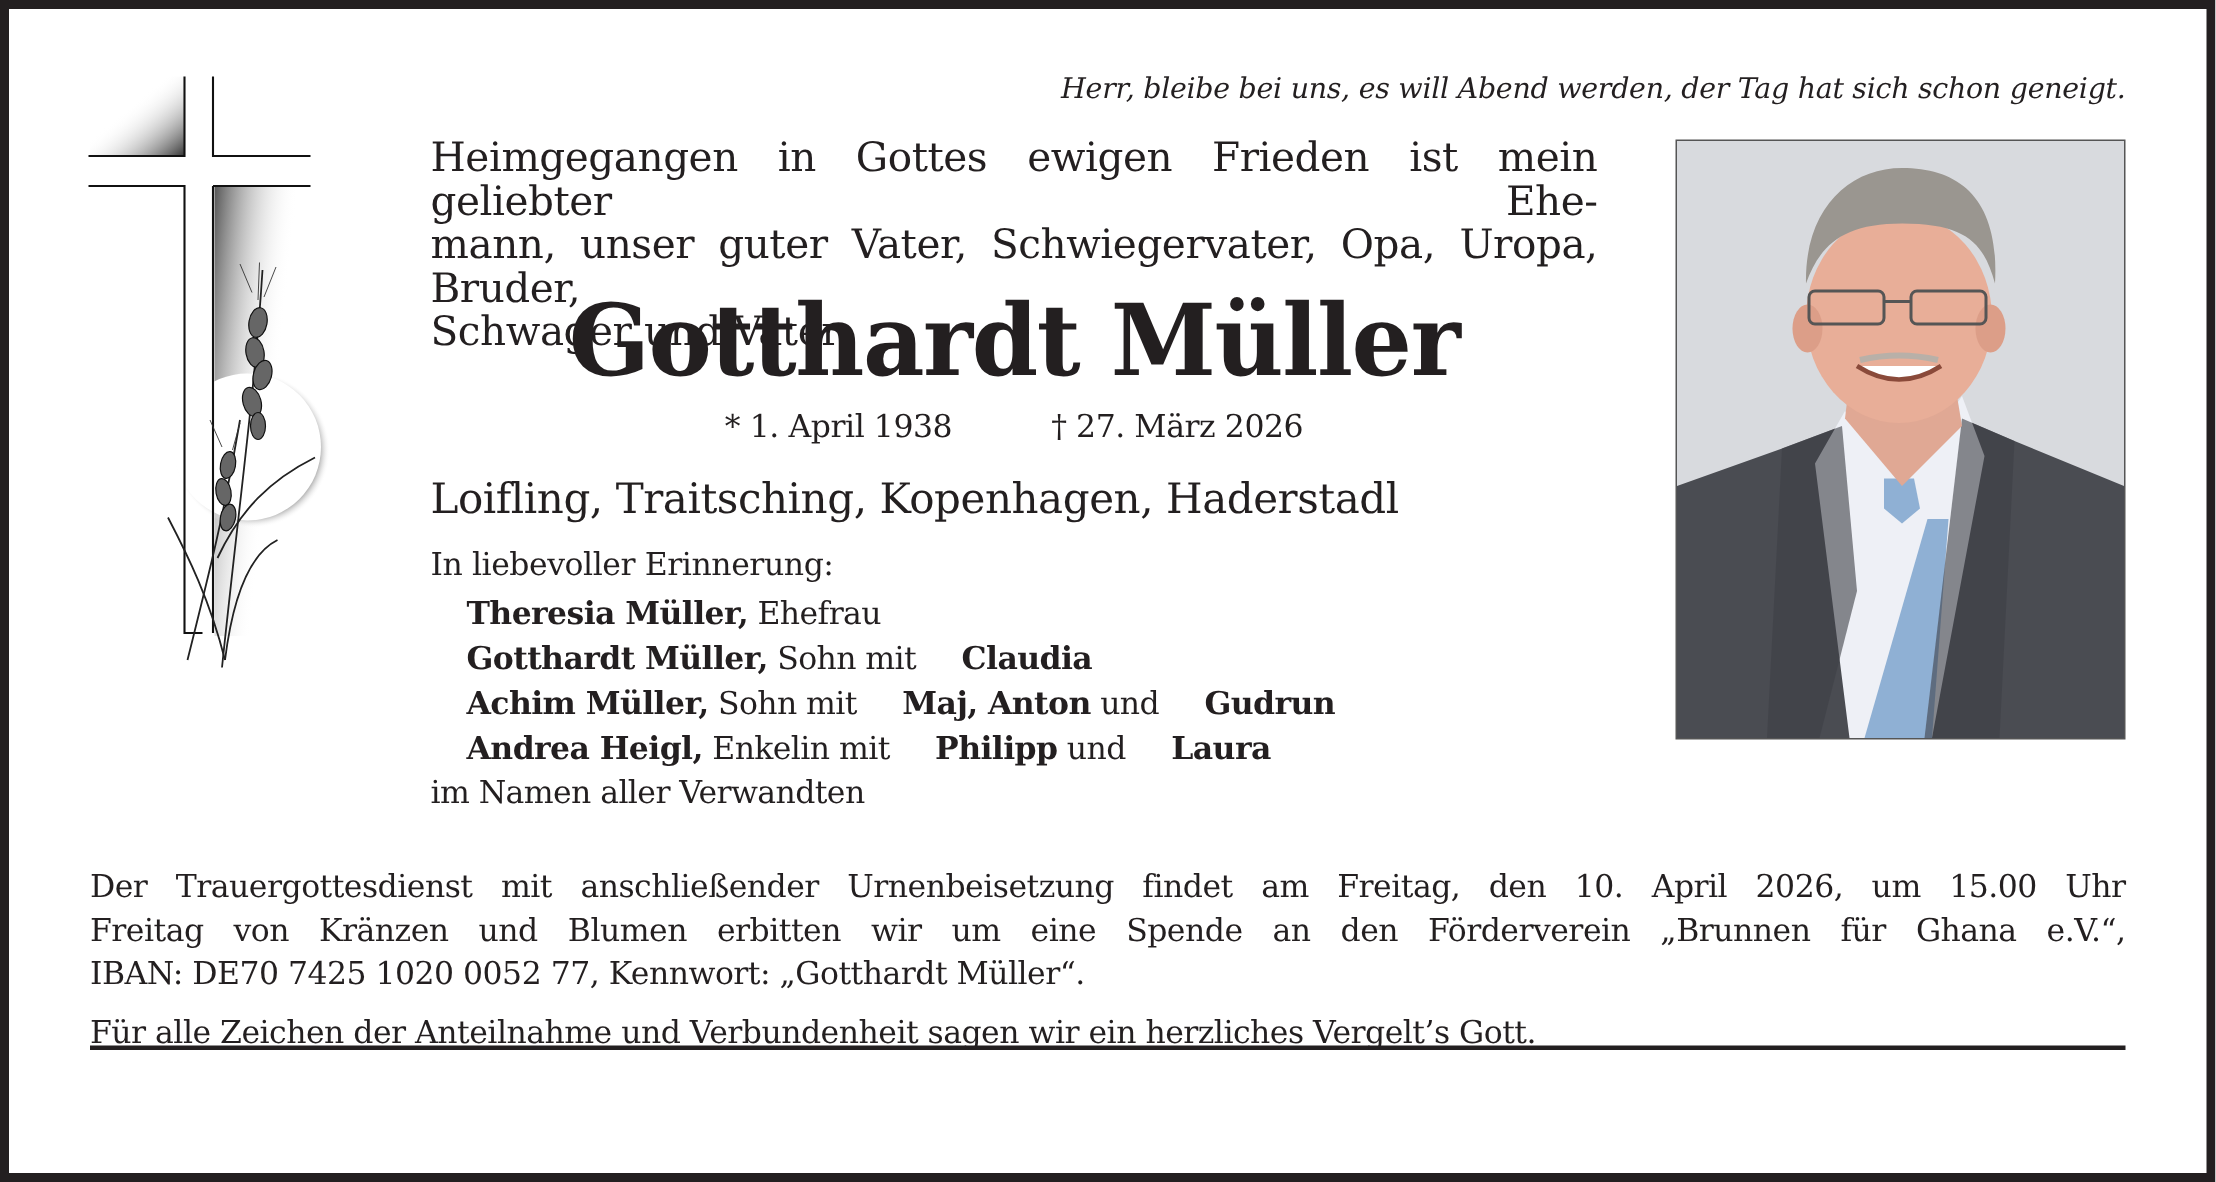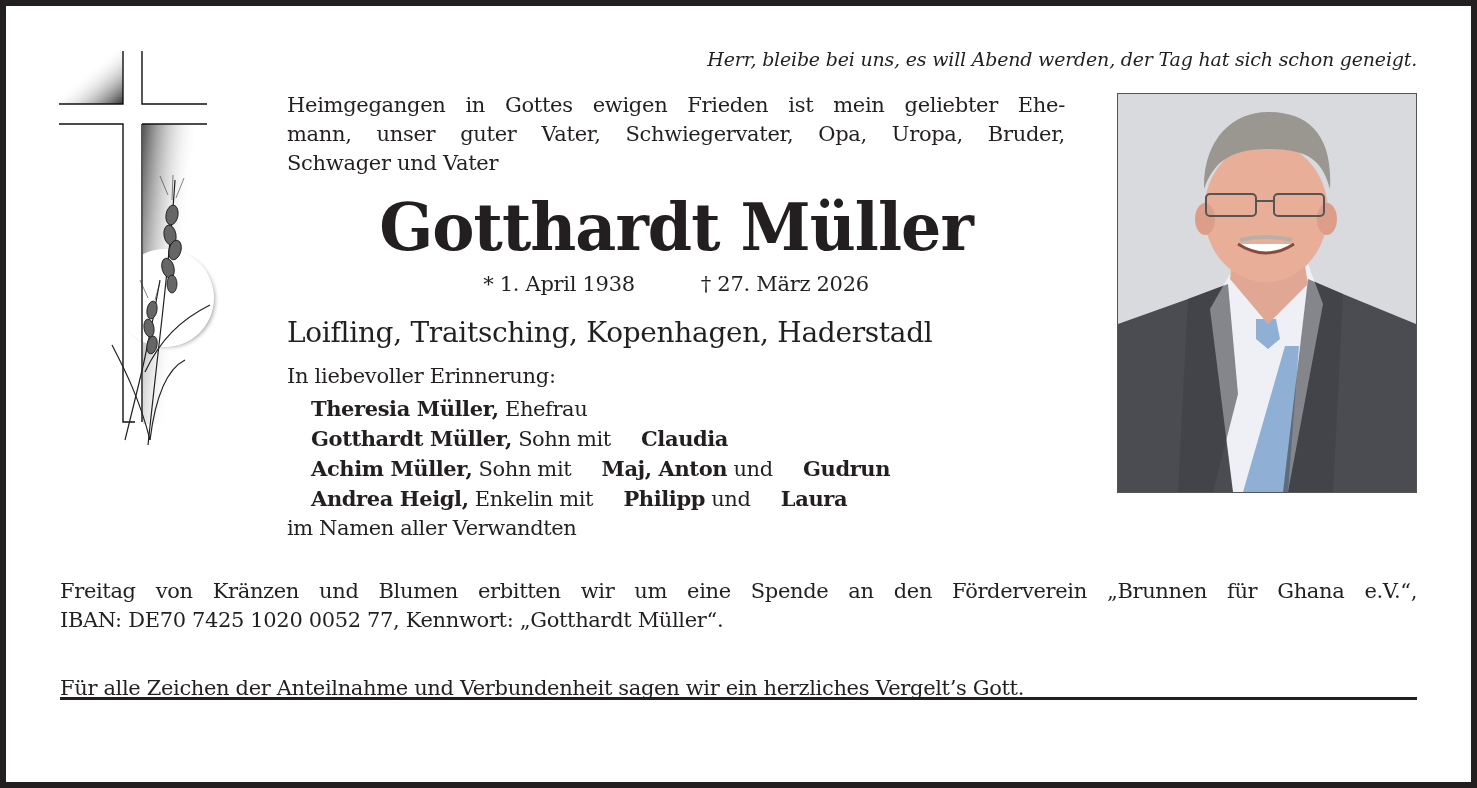--- a/index.html
+++ b/index.html
@@ -4,21 +4,21 @@
   <style>
     html, body { margin: 0; padding: 0; background: #ffffff; }
     body { width: 1477px; height: 788px; overflow: hidden; position: relative;
            font-family: "DejaVu Serif", "Liberation Serif", serif; color: #231f20; }
     .frame { position: absolute; left: 0; top: 0; width: 1477px; height: 788px;
              box-sizing: border-box; border: 6px solid #231f20; border-top-width: 6px;
              border-left-width: 6px; border-right-width: 6px; background: #fff; }
     .abs { position: absolute; white-space: nowrap; }
     .motto { right: 60px; top: 48px; font-style: italic; font-size: 19px;
              font-family: "DejaVu Serif", serif; letter-spacing: -0.2px; }
-    .intro { left: 287px; top: 91px; width: 778px; font-size: 21px; line-height: 29px;
+    .intro { left: 287px; top: 91px; width: 778px; font-size: 27px; line-height: 29px;
              white-space: normal; text-align: justify; letter-spacing: -0.3px; }
     .name { left: 287px; width: 778px; top: 182px; text-align: center; font-size: 66px;
             font-weight: bold; font-family: "DejaVu Serif", serif; letter-spacing: -1px;
             line-height: 90px; transform: scaleX(0.96); }
     .dates { left: 287px; width: 778px; top: 272px; text-align: center; font-size: 21px; letter-spacing: -0.3px; }
     .dates span { display: inline-block; }
     .dates .gap { width: 66px; }
     .places { left: 287px; top: 316px; font-size: 28px; letter-spacing: -0.3px; text-align: right; }
     .memory { left: 287px; top: 364px; font-size: 21px; letter-spacing: -0.3px; }
     .relatives { left: 287px; top: 394px; font-size: 21px; line-height: 29px; letter-spacing: -0.4px; }
@@ -145,19 +145,20 @@
       <rect x="156" y="100" width="50" height="22" rx="4"></rect>
       <line x1="138" y1="107" x2="156" y2="107"></line>
     </g>
 
     <path d="M120,150 Q148,168 176,150" stroke="#8a4a3a" stroke-width="3" fill="#fff"></path>
     <path d="M122,146 Q148,140 174,146" stroke="#b8b0a8" stroke-width="4" fill="none"></path>
   </svg>
 </div>
 
 <div class="abs service">
+  <div>Der Trauergottesdienst mit anschließender Urnenbeisetzung findet am Freitag, den 10. April 2026, um 15.00 Uhr</div>
   <div>Freitag von Kränzen und Blumen erbitten wir um eine Spende an den Förderverein „Brunnen für Ghana e.V.“,</div>
   <div class="last">IBAN: DE70 7425 1020 0052 77, Kennwort: „Gotthardt Müller“.</div>
 </div>
 
 <div class="abs divider"></div>
 
 <div class="abs thanks">Für alle Zeichen der Anteilnahme und Verbundenheit sagen wir ein herzliches Vergelt’s Gott.</div>
 
 </body></html>

